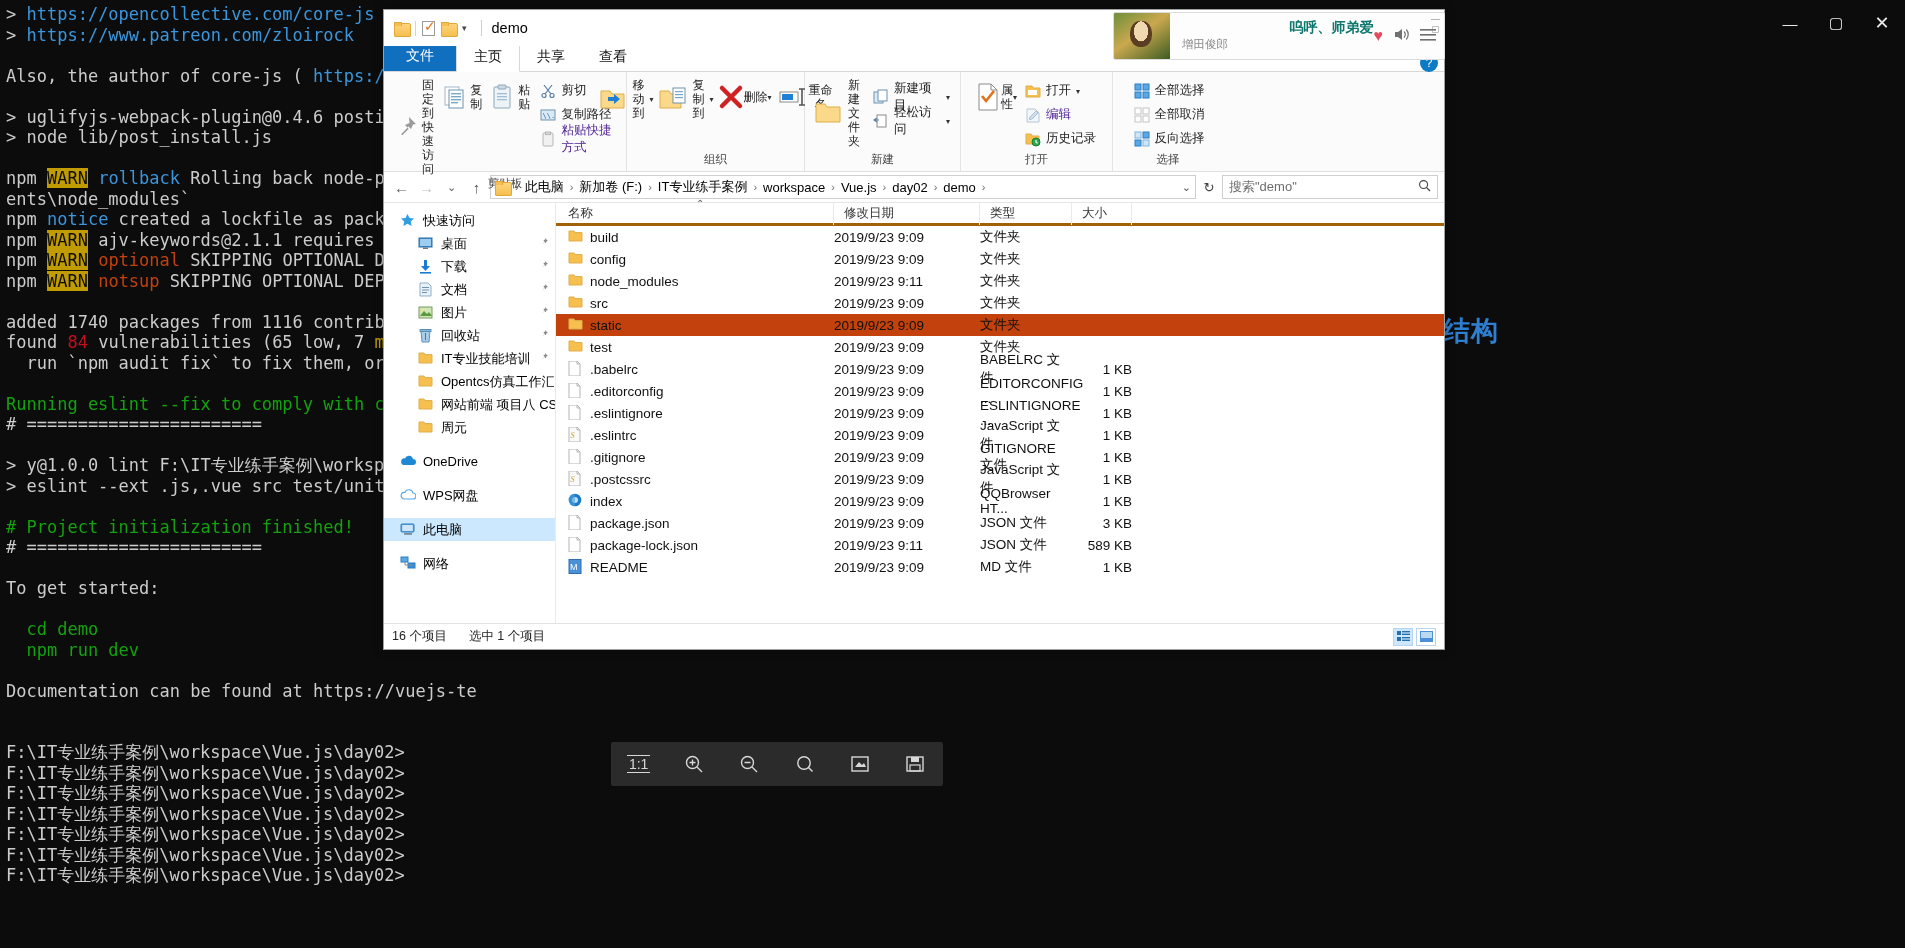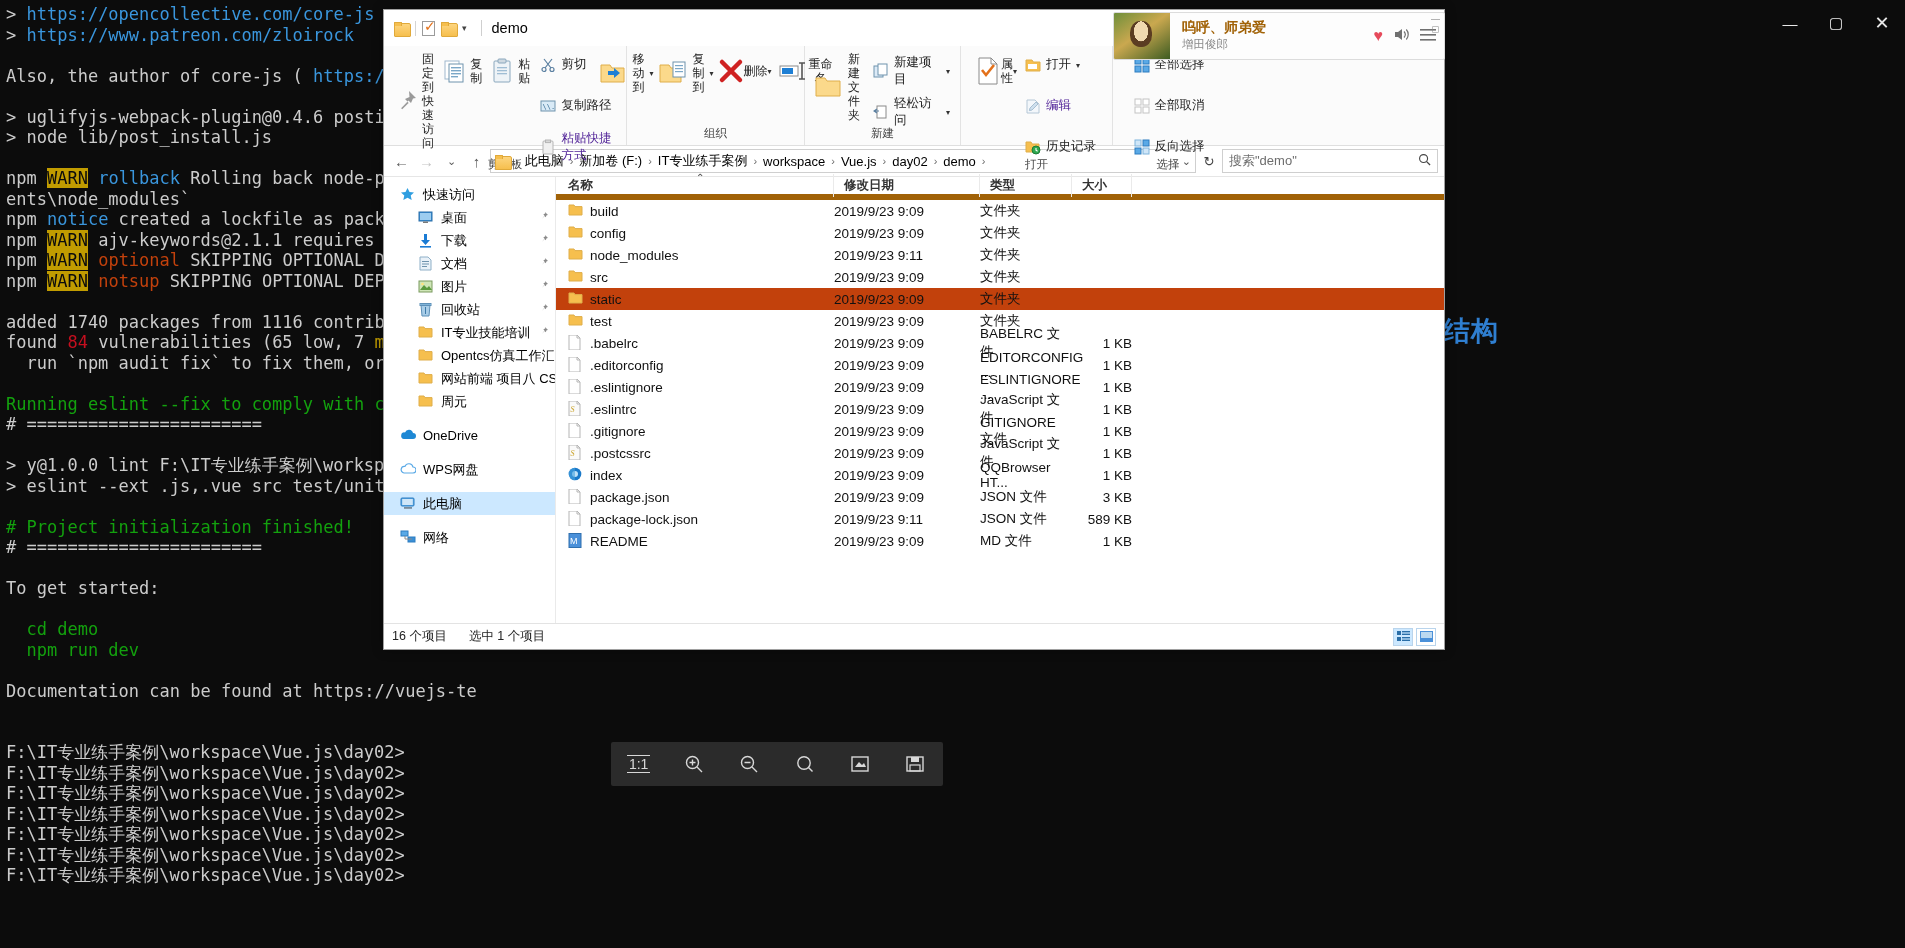--- a/index.html
+++ b/index.html
@@ -75,21 +75,21 @@
   
   .ribbon { height:100px; background:#fbfbfb; border-bottom:1px solid #dfdfdf;
             display:flex; align-items:stretch; flex:none; position:relative;}
   .rgroup { display:flex; flex-direction:column; align-items:center; justify-content:space-between;
             border-right:1px solid #e3e3e3; padding:4px 6px 2px; }
   .rrow { display:flex; align-items:flex-start; flex:1; }
   .glabel { font-size:11.5px; color:#444; padding-bottom:2px; }
   .bigbtn { width:60px; display:flex; flex-direction:row; align-items:center; padding:2px 2px 0;
             font-size:12px; color:#222; text-align:center; line-height:14px;}
   .bigbtn .gfx { height:38px; display:flex; align-items:center; justify-content:center; }
-  .smallcol { display:flex; flex-direction:column; justify-content:flex-end; gap:20px; padding:4px 4px 0 6px; }
+  .smallcol { display:flex; flex-direction:column; justify-content:flex-end; gap:3px; padding:4px 4px 0 6px; }
   .smallbtn { display:flex; align-items:center; gap:5px; font-size:12.5px; color:#222; height:21px;}
   .smallbtn.dim { color:#4c1d95; }
   .mini { width:16px; height:16px; flex:none; position:relative; display:inline-block;}
   .arrowdn { font-size:8px; color:#333; margin-top:1px; }
 
   
   .addrrow { height:30px; display:flex; align-items:center; gap:2px; padding:2px 6px; flex:none;
              background:#fff; }
   .navbtn { width:23px; height:22px; display:flex; align-items:center; justify-content:center;
             font-size:15px; color:#5a5a5a; }
@@ -107,22 +107,22 @@
   .navpane { width:172px; flex:none; background:#fff; padding:6px 0 0 0; overflow:hidden;
              border-right:1px solid #eaeaea;}
   .navitem { height:23px; display:flex; align-items:center; gap:7px; font-size:13px; padding-left:16px;
              white-space:nowrap; position:relative; }
   .navitem.indent { padding-left:34px; }
   .navitem.sel { background:#cce8ff; }
   .navitem .pin { position:absolute; right:6px; font-size:10px; color:#9a9a9a; transform:rotate(45deg);}
   .navspacer { height:11px; }
 
   .filepane { flex:1; display:flex; flex-direction:column; min-width:0; background:#fff;}
-  .colhdr { height:23px; display:flex; align-items:center; border-bottom:6px solid #a16207;
-            font-size:12.5px; color:#333; position:relative;font-weight:bold;}
+  .colhdr { height:23px; display:flex; align-items:center; border-bottom:3px solid #a16207;
+            font-size:12.5px; color:#333; position:relative;}
   .colhdr .ch { padding-left:10px; border-right:1px solid #eaeaea; height:23px; display:flex; align-items:center;}
   .sortmark { position:absolute; left:140px; top:-5px; font-size:10px; color:#5b5b5b;}
   .rows { flex:1; overflow:hidden; }
   .frow { height:22px; display:flex; align-items:center; font-size:13.5px; color:#111; }
   .frow.sel { background:#c2410c; }
   .c-name { width:278px; display:flex; align-items:center; gap:8px; padding-left:12px; min-width:0;}
   .c-date { width:146px; }
   .c-type { width:92px; }
   .c-size { width:60px; text-align:right; }
   .fileicon { width:14px; height:16px; flex:none; position:relative; display:inline-block;}
@@ -142,21 +142,21 @@
     position:absolute; left:1113px; top:12px; width:332px; height:48px;
     background:#fdfdfd; border:1px solid #dcdcdc; display:flex; align-items:center;
     border-radius:2px; overflow:hidden;
   }
   .wg-thumb { width:56px; height:46px; flex:none;
      background:linear-gradient(145deg,#6f8f3b 0%,#caa84f 45%,#3d5c22 100%);
      position:relative; }
   .wg-thumb:after{ content:""; position:absolute; left:16px; top:8px; width:22px; height:26px;
      background:radial-gradient(ellipse at 50% 40%, #f0d9b0 0 45%, #5b3d22 46% 100%); border-radius:45%;}
   .wg-text { flex:1; padding-left:12px; line-height:17px; }
-  .wg-name { font-size:14px; color:#a16207; font-weight:bold;}
+  .wg-name { font-size:14px; color:#0f766e; font-weight:bold;text-align:right;}
   .wg-sub { font-size:11.5px; color:#8a8a8a; }
   .wg-icons { display:flex; align-items:center; gap:10px; padding-right:8px; color:#707070; font-size:15px;}
   .wg-heart { color:#e64a5b; font-size:16px; }
   .wg-mini { position:absolute; right:4px; top:2px; display:flex; flex-direction:column; gap:1px; }
   .wg-mini span { font-size:9px; color:#8c8c8c; line-height:9px;}
 
   
   #topright { position:absolute; right:0; top:0; width:250px; height:46px; display:flex;
               align-items:center; justify-content:flex-end; gap:0; }
   #topright .tbtn { width:46px; height:46px; display:flex; align-items:center; justify-content:center;
@@ -209,20 +209,26 @@
     </div>
     <span class="win-title">demo</span>
     <div class="wincontrols">
       <div>—</div>
       <div>▢</div>
       <div class="close">✕</div>
     </div>
     <div class="helpbtn">?</div>
   </div>
 
+  <div class="tabs">
+    <div class="tab file">文件</div>
+    <div class="tab active">主页</div>
+    <div class="tab">共享</div>
+    <div class="tab">查看</div>
+  </div>
 
   <div class="ribbon">
 
     <div class="rgroup" style="width:243px">
       <div class="rrow">
         <div class="bigbtn">
           <div class="gfx">
             <svg width="28" height="28" viewBox="0 0 28 28">
                 <path d="M17 4l7 7-3 .5-2 4.5-2.5-2.5L11 20l4.5-5.5L13 12l4.5-2L17 4z" fill="#9a9a9a"></path>
                 <rect x="12.5" y="14" width="1.6" height="9" fill="#9a9a9a" transform="rotate(45 13 18)"></rect>

